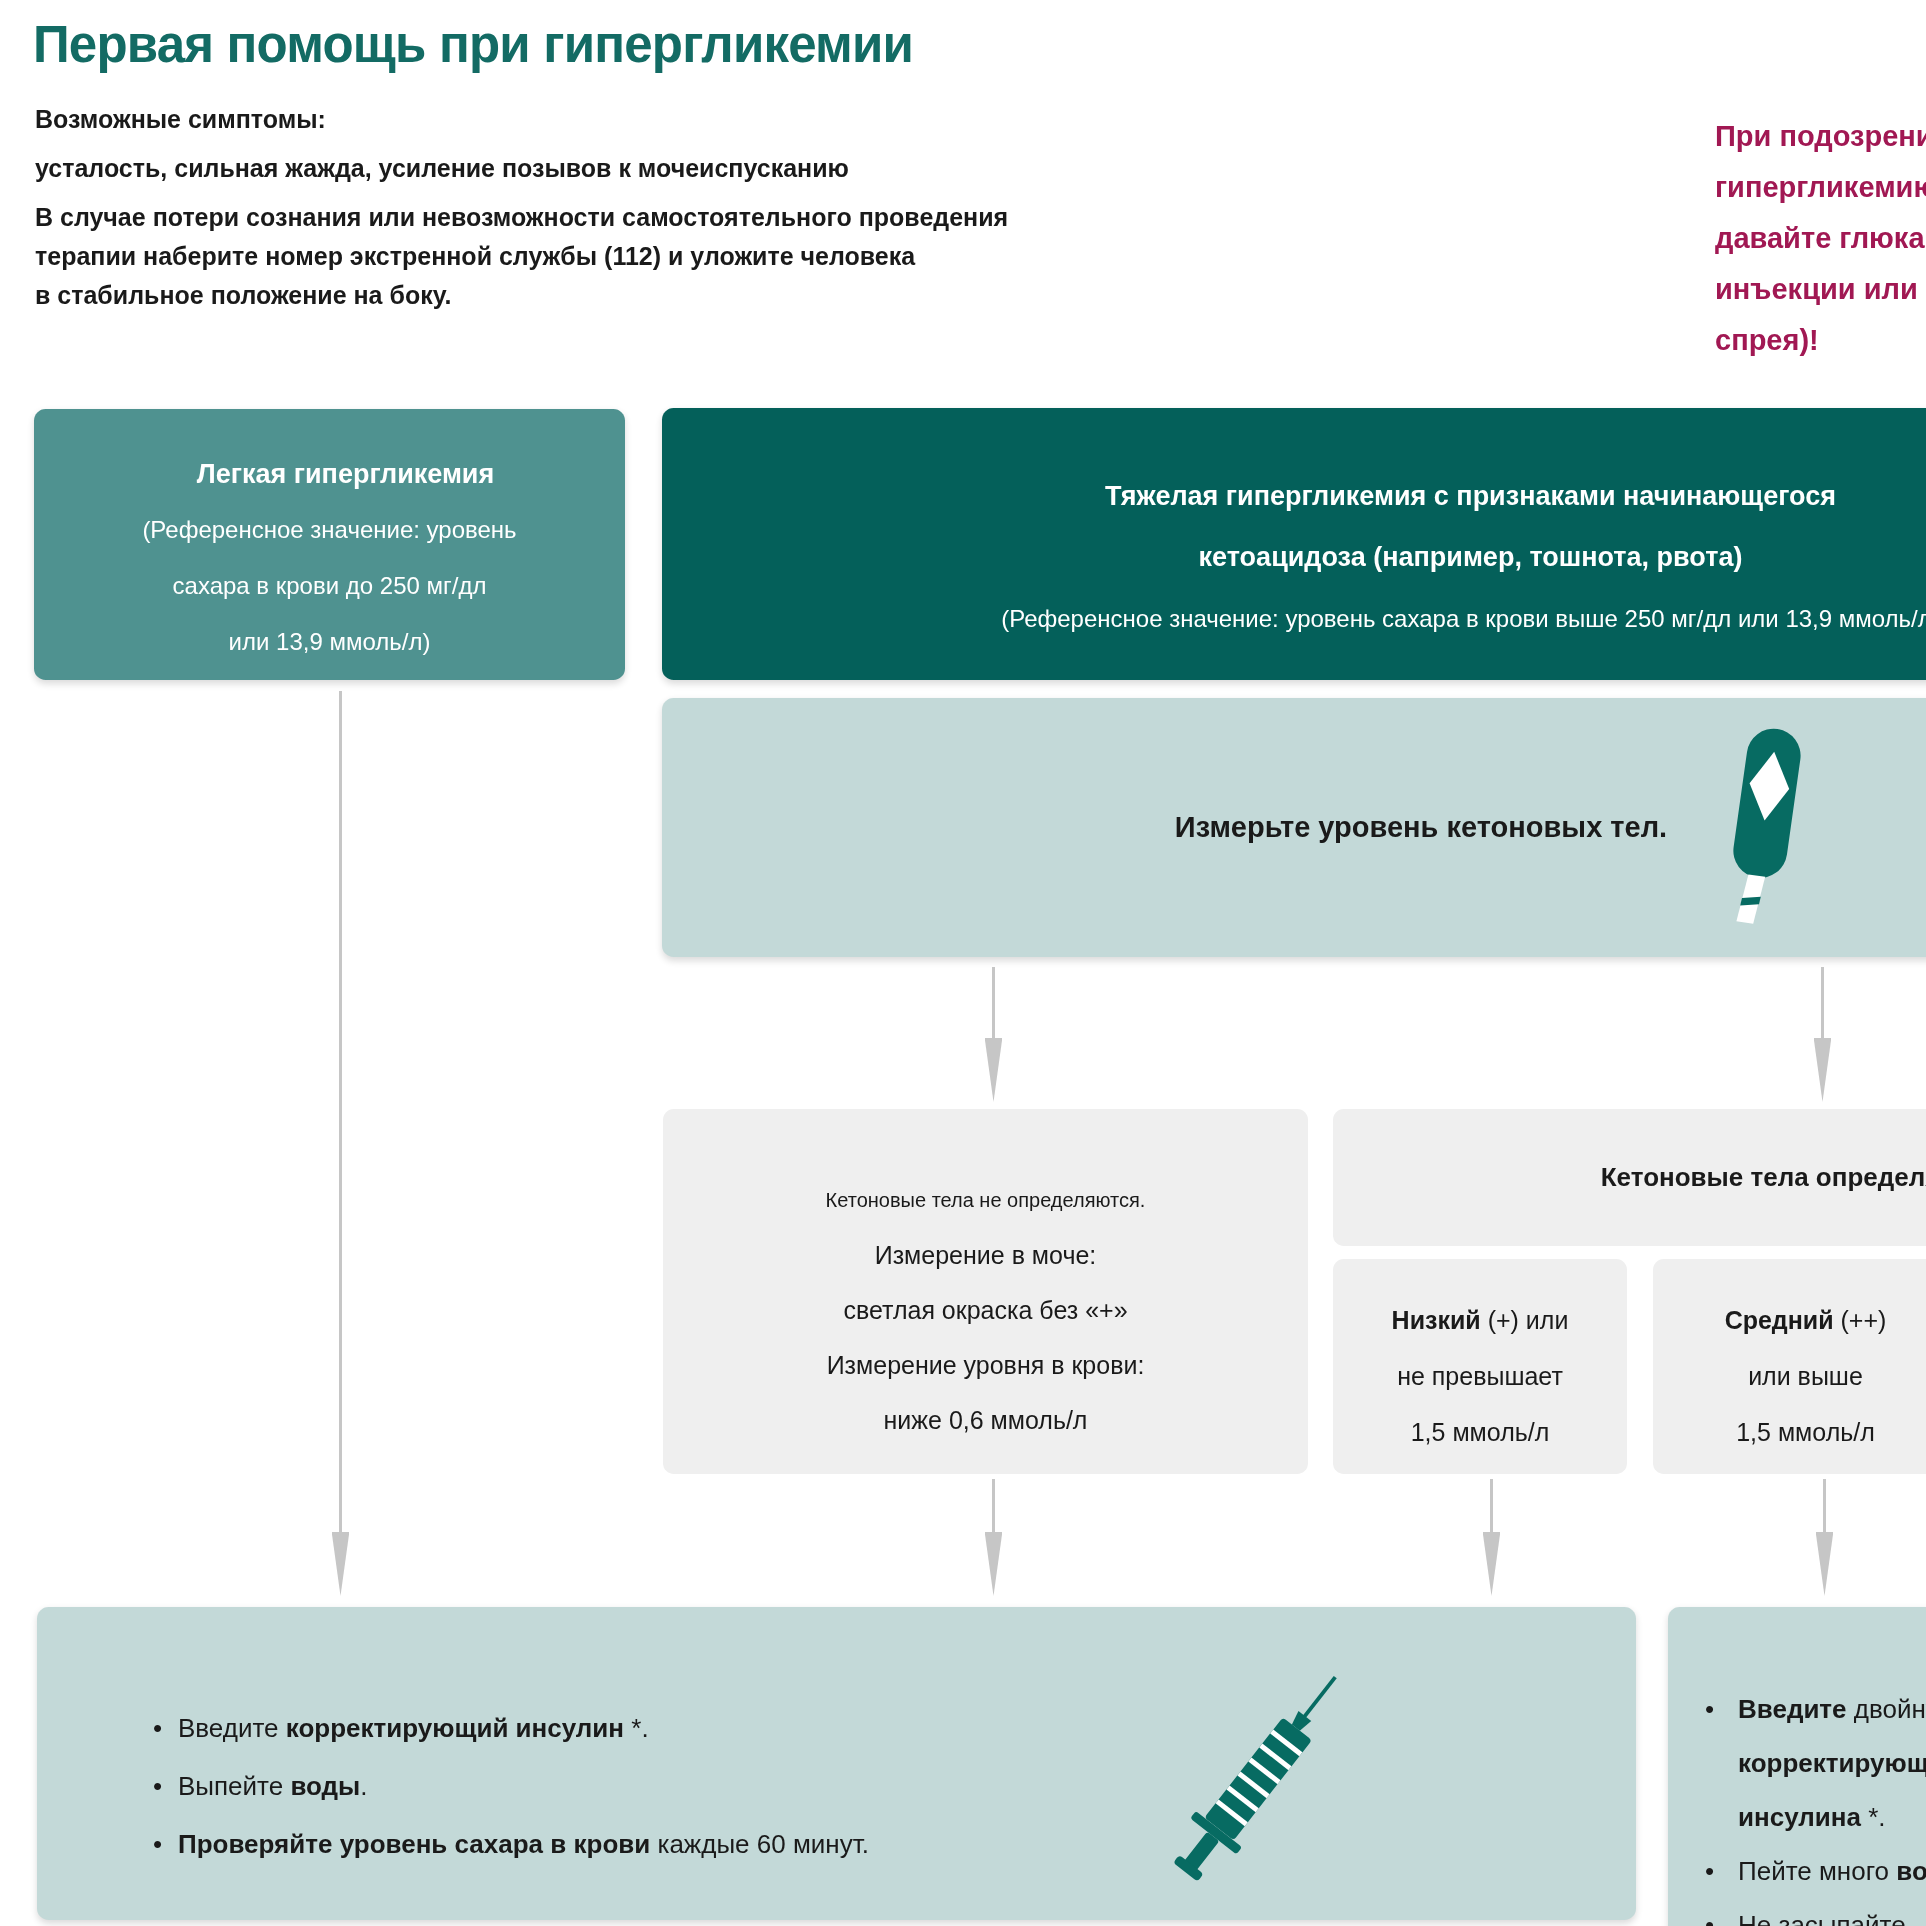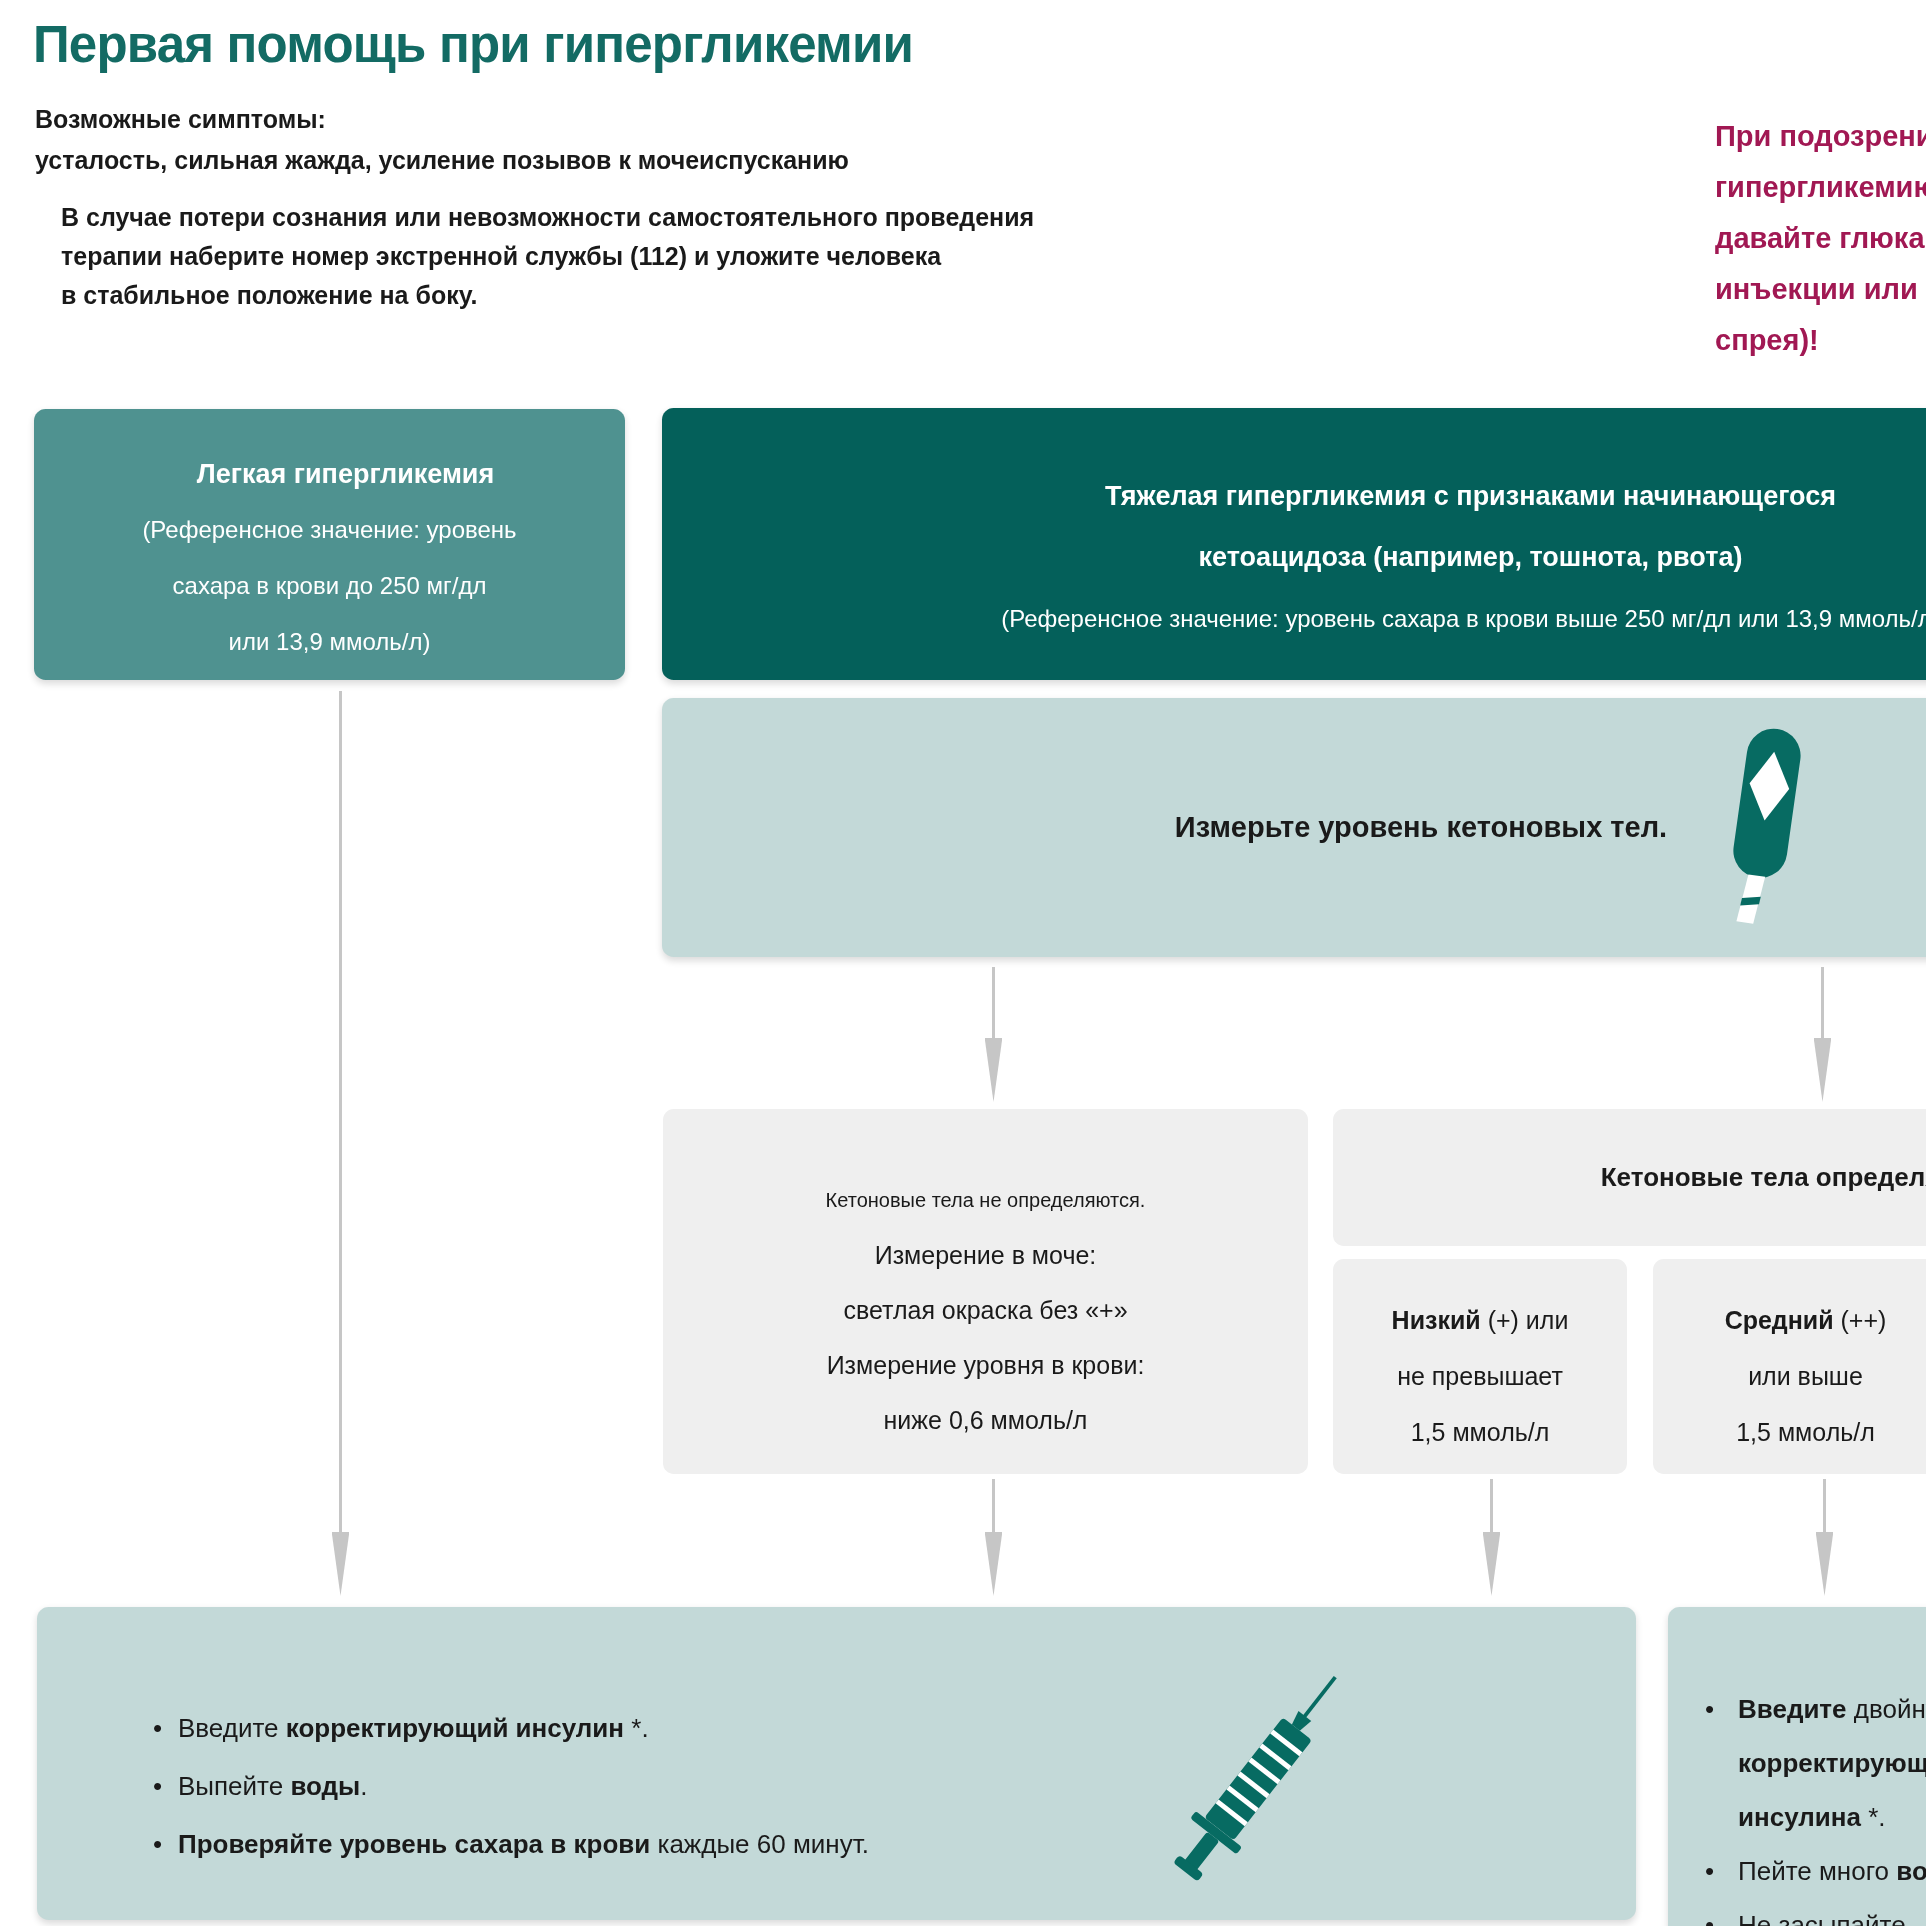--- a/index.html
+++ b/index.html
@@ -3,22 +3,22 @@
 <meta charset="utf-8">
 <style>
   html,body{margin:0;padding:0;background:#ffffff;}
   body{font-family:"Liberation Sans", sans-serif; color:var(--text,#1a1a1a);}
   .canvas{position:relative;width:2311px;height:2495px;background:#fff;overflow:hidden;}
   .abs{position:absolute;font-weight:bold;}
   .b{font-weight:bold;}
   
   .title{left:33px;top:14.6px;font-size:51px;font-weight:bold;color:var(--teal_title);letter-spacing:-0.8px;}
   .sym-label{left:35px;top:105px;font-size:25px;}
-  .sym-text{left:35px;top:146px;font-size:25px;}
-  .emergency{left:35px;top:198px;font-size:25px;line-height:39px;margin-left:26px;}
+  .sym-text{left:35px;top:154px;font-size:25px;}
+  .emergency{left:35px;top:198px;font-size:25px;line-height:39px;}
   .warning{left:1715px;top:111px;font-size:29px;font-weight:bold;line-height:51px;color:var(--magenta);}
   
   .box{position:absolute;border-radius:11.6px;box-sizing:border-box;}
   .shadow{box-shadow:0 3.9px 7px rgba(0,0,0,0.14);}
   .mild{left:34px;top:409px;width:591px;height:271px;background:var(--teal_mid);color:#fff;text-align:center;padding-top:37px;}
   .mild .box-title{font-size:27px;font-weight:bold;line-height:56px;padding-left:32px;}
   .mild .box-line{font-size:24px;line-height:56px;}
   .severe{left:662px;top:408px;width:1617px;height:272px;background:var(--teal_dark);color:#fff;text-align:center;padding-top:58px;}
   .severe .box-title{font-size:27px;font-weight:bold;line-height:61px;}
   .severe .sub{font-size:24px;line-height:61px;}

